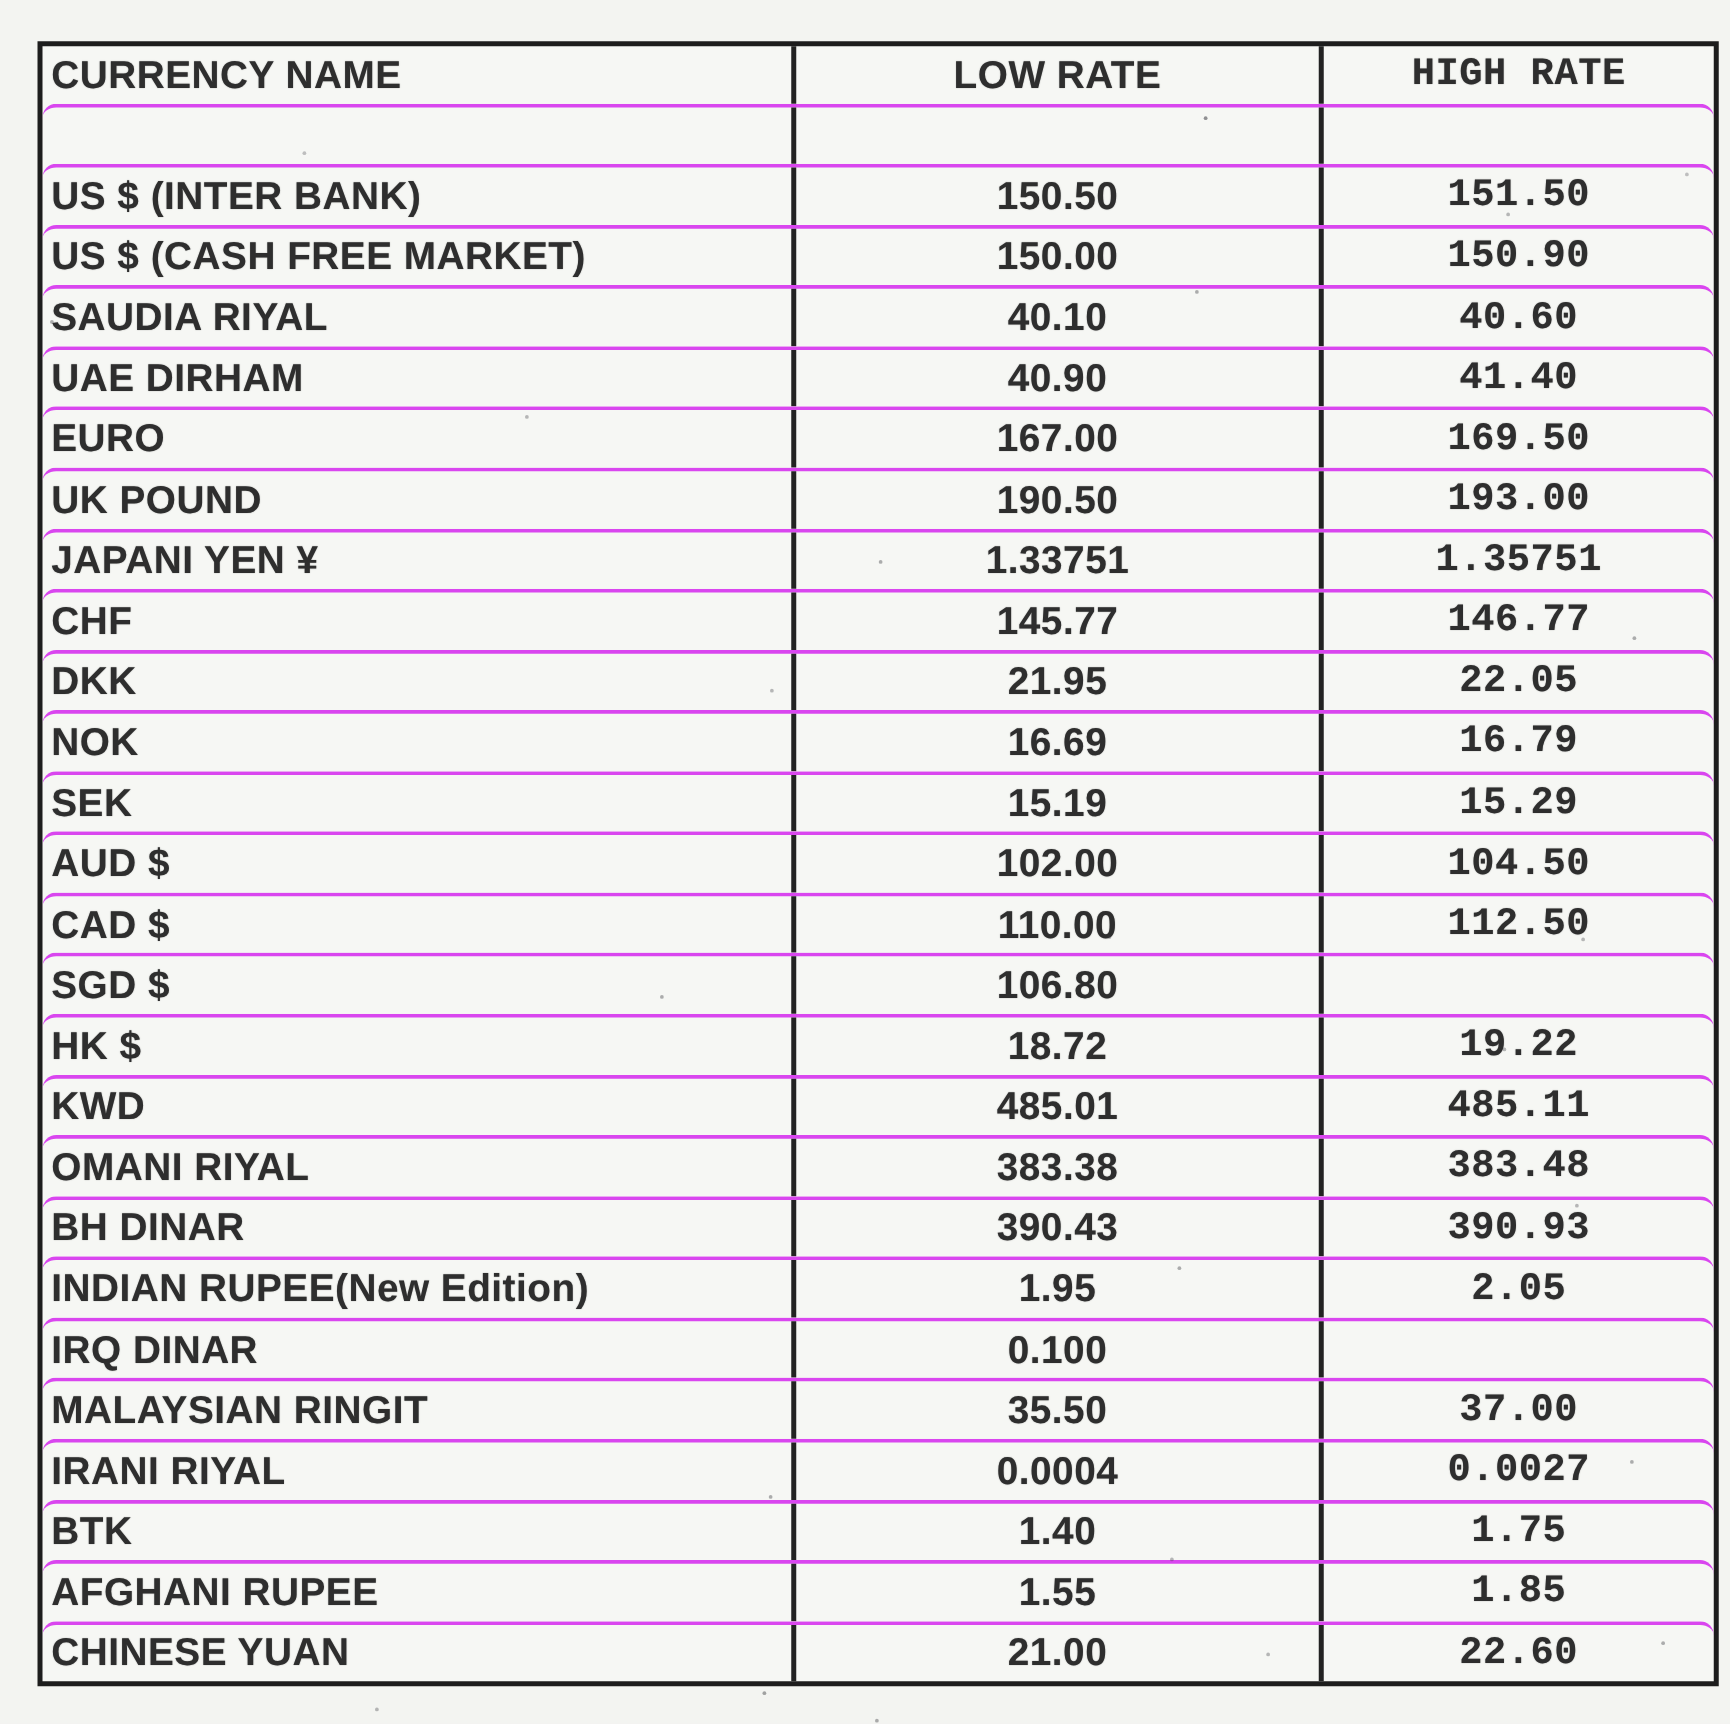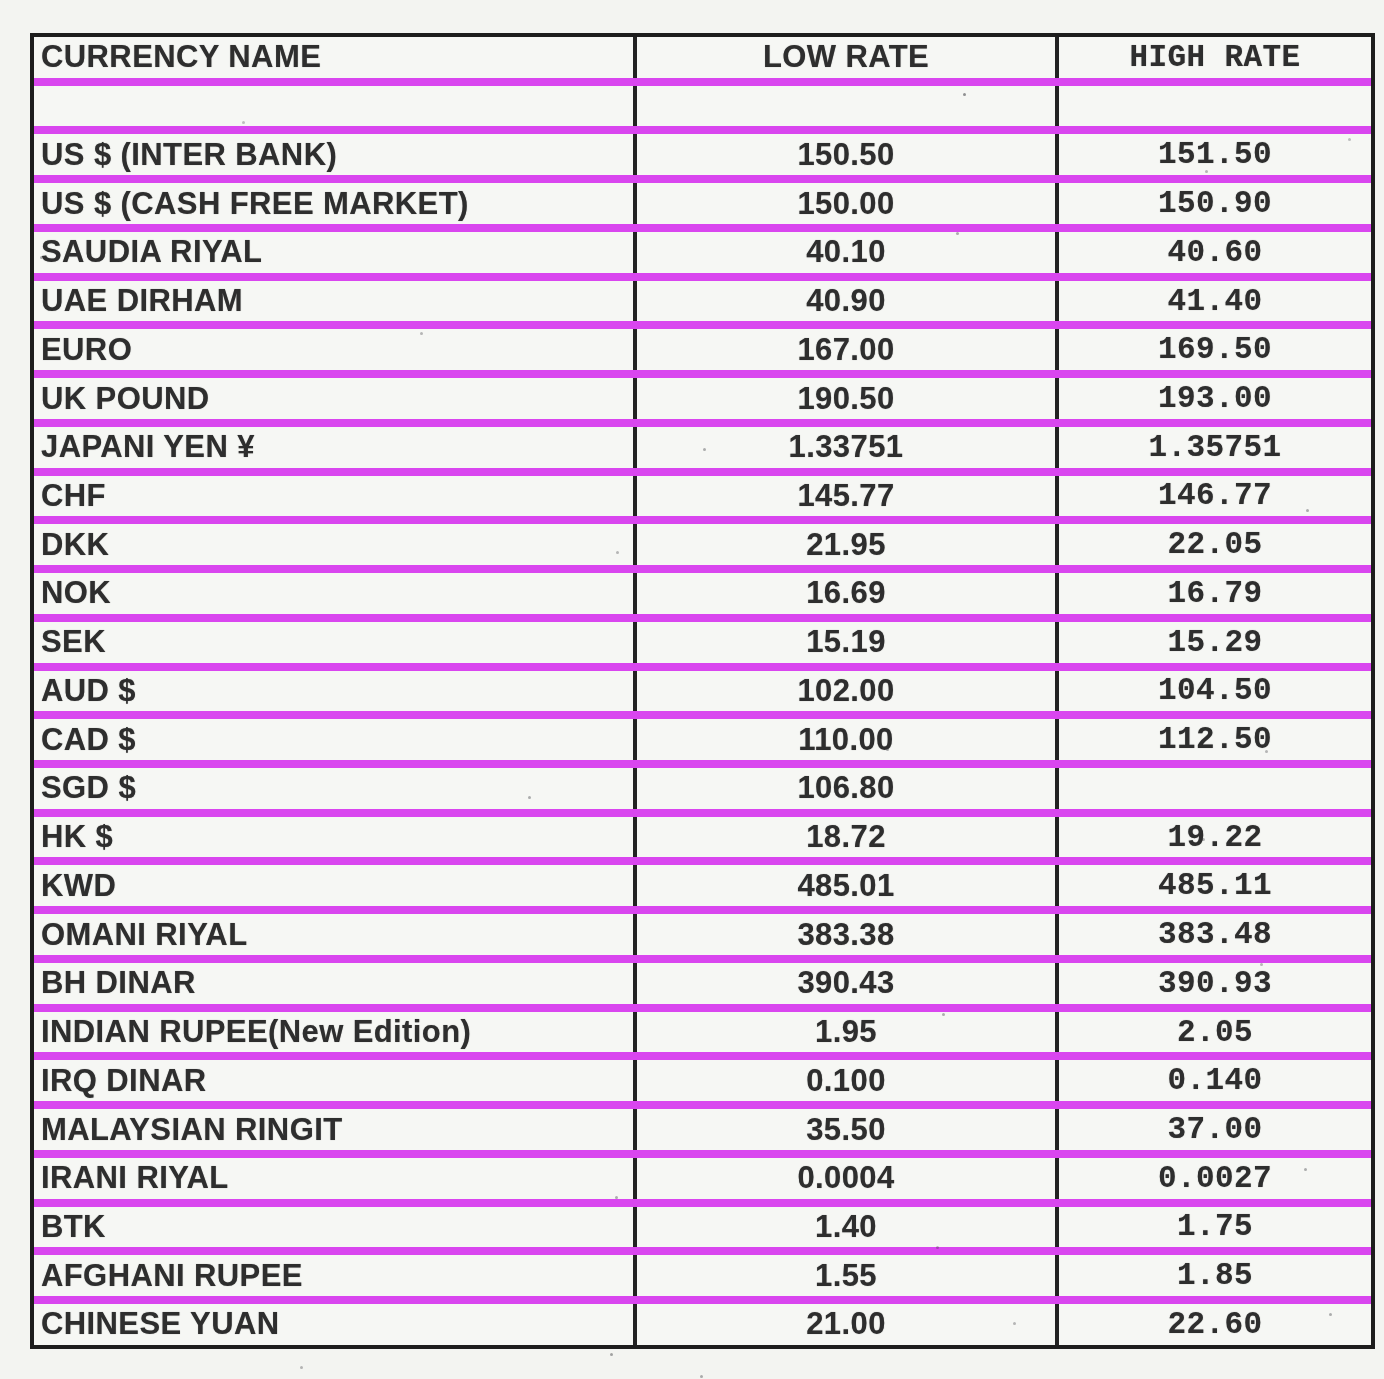--- a/index.html
+++ b/index.html
@@ -21,23 +21,24 @@
     box-sizing:border-box;
     border:4px solid #1d1d1d;
     background:#f6f7f4;
     display:flex;
     flex-direction:column;
   }
   .row{
     flex:1 1 0;
     display:flex;
     min-height:0;
+    border-radius:11px;
   }
   .row + .row{
-    border-top:8px solid #d946ef;
+    border-top:3px solid #d946ef;
     text-align:center;
   }
   .cell{
     box-sizing:border-box;
     display:flex;
     align-items:center;
     font-weight:bold;
     font-size:31px;
     color:#2e2e2e;
     letter-spacing:.4px;
@@ -221,21 +222,20 @@
 
   <div class="row">
     <div class="cell c-name">INDIAN RUPEE(New Edition)</div>
     <div class="cell c-low">1.95</div>
     <div class="cell c-high">2.05</div>
   </div>
 
   <div class="row">
     <div class="cell c-name">IRQ DINAR</div>
     <div class="cell c-low">0.100</div>
-    <div class="cell c-high">0.140</div>
   </div>
 
   <div class="row">
     <div class="cell c-name">MALAYSIAN RINGIT</div>
     <div class="cell c-low">35.50</div>
     <div class="cell c-high">37.00</div>
   </div>
 
   <div class="row">
     <div class="cell c-name">IRANI RIYAL</div>

